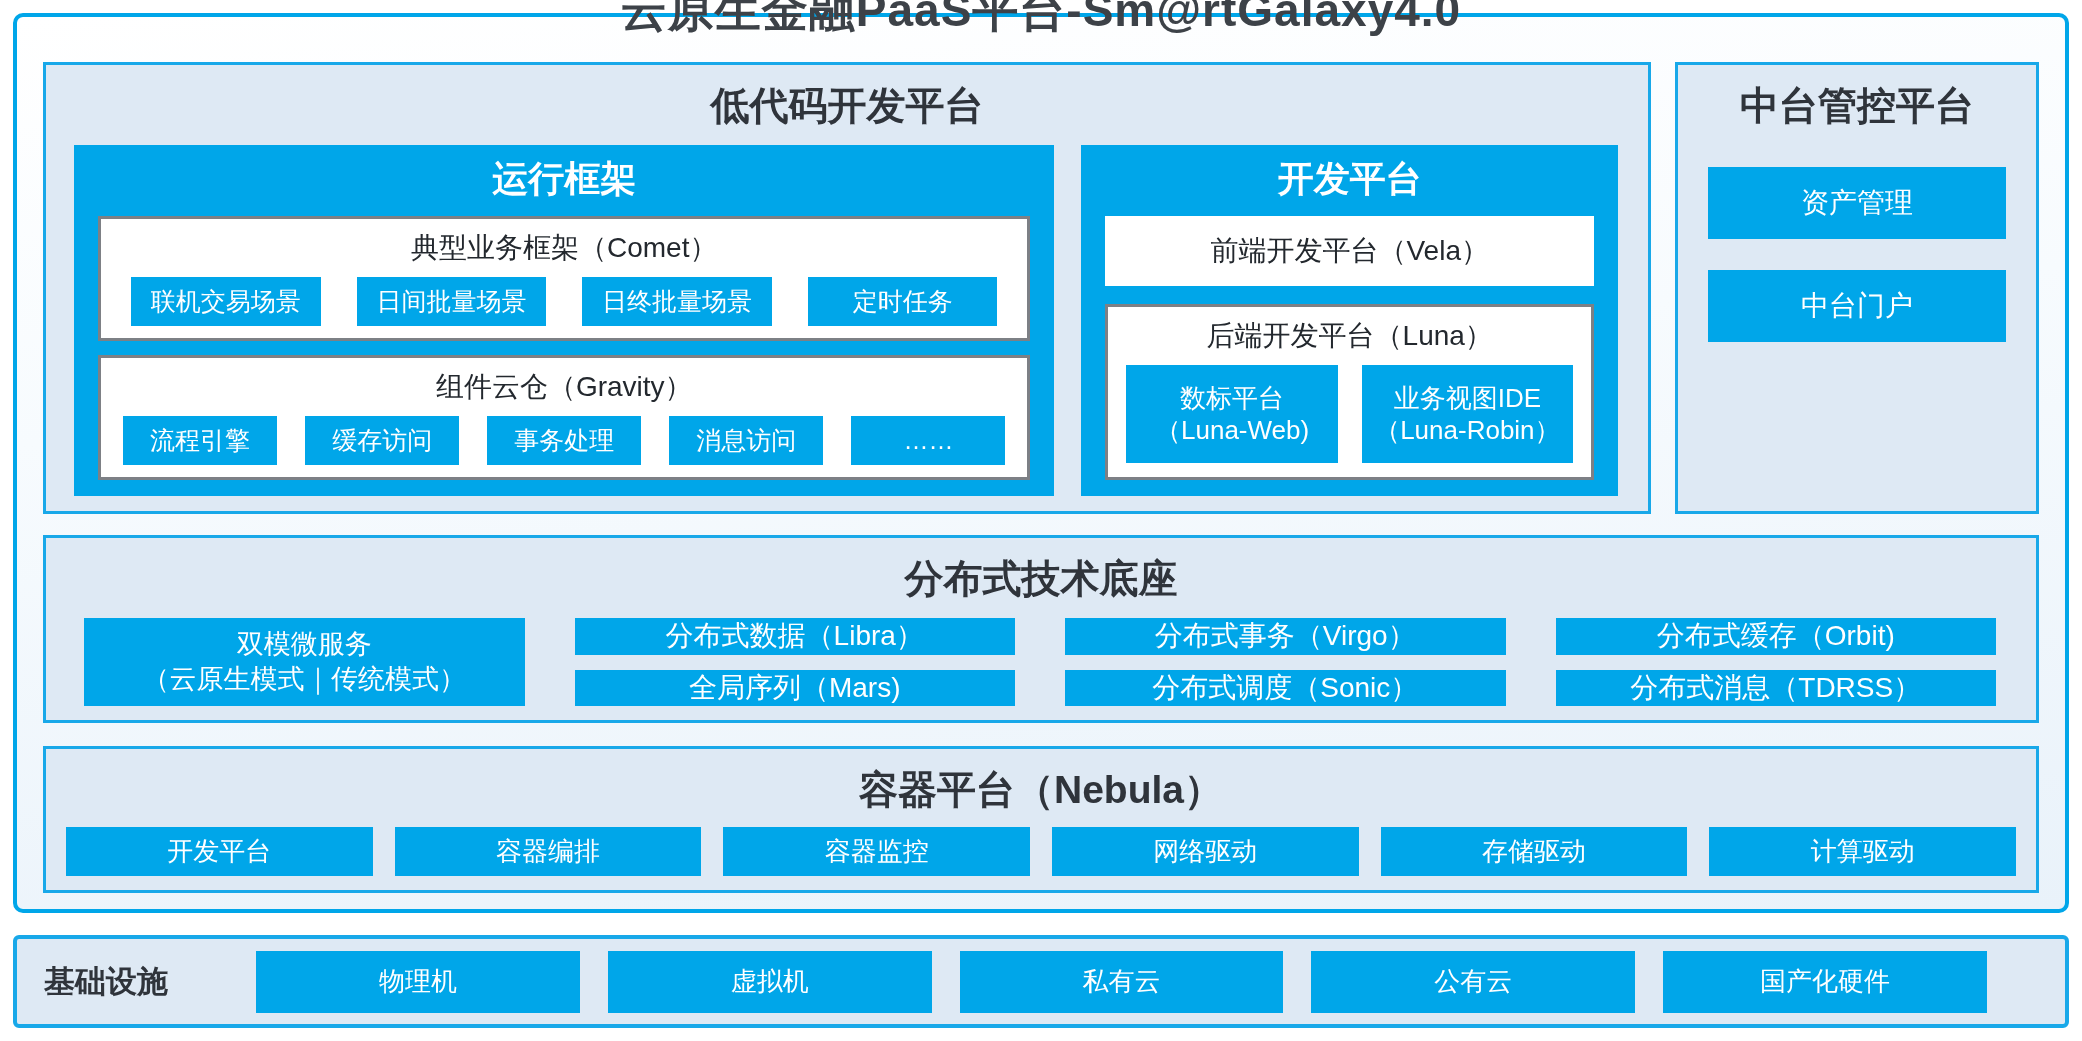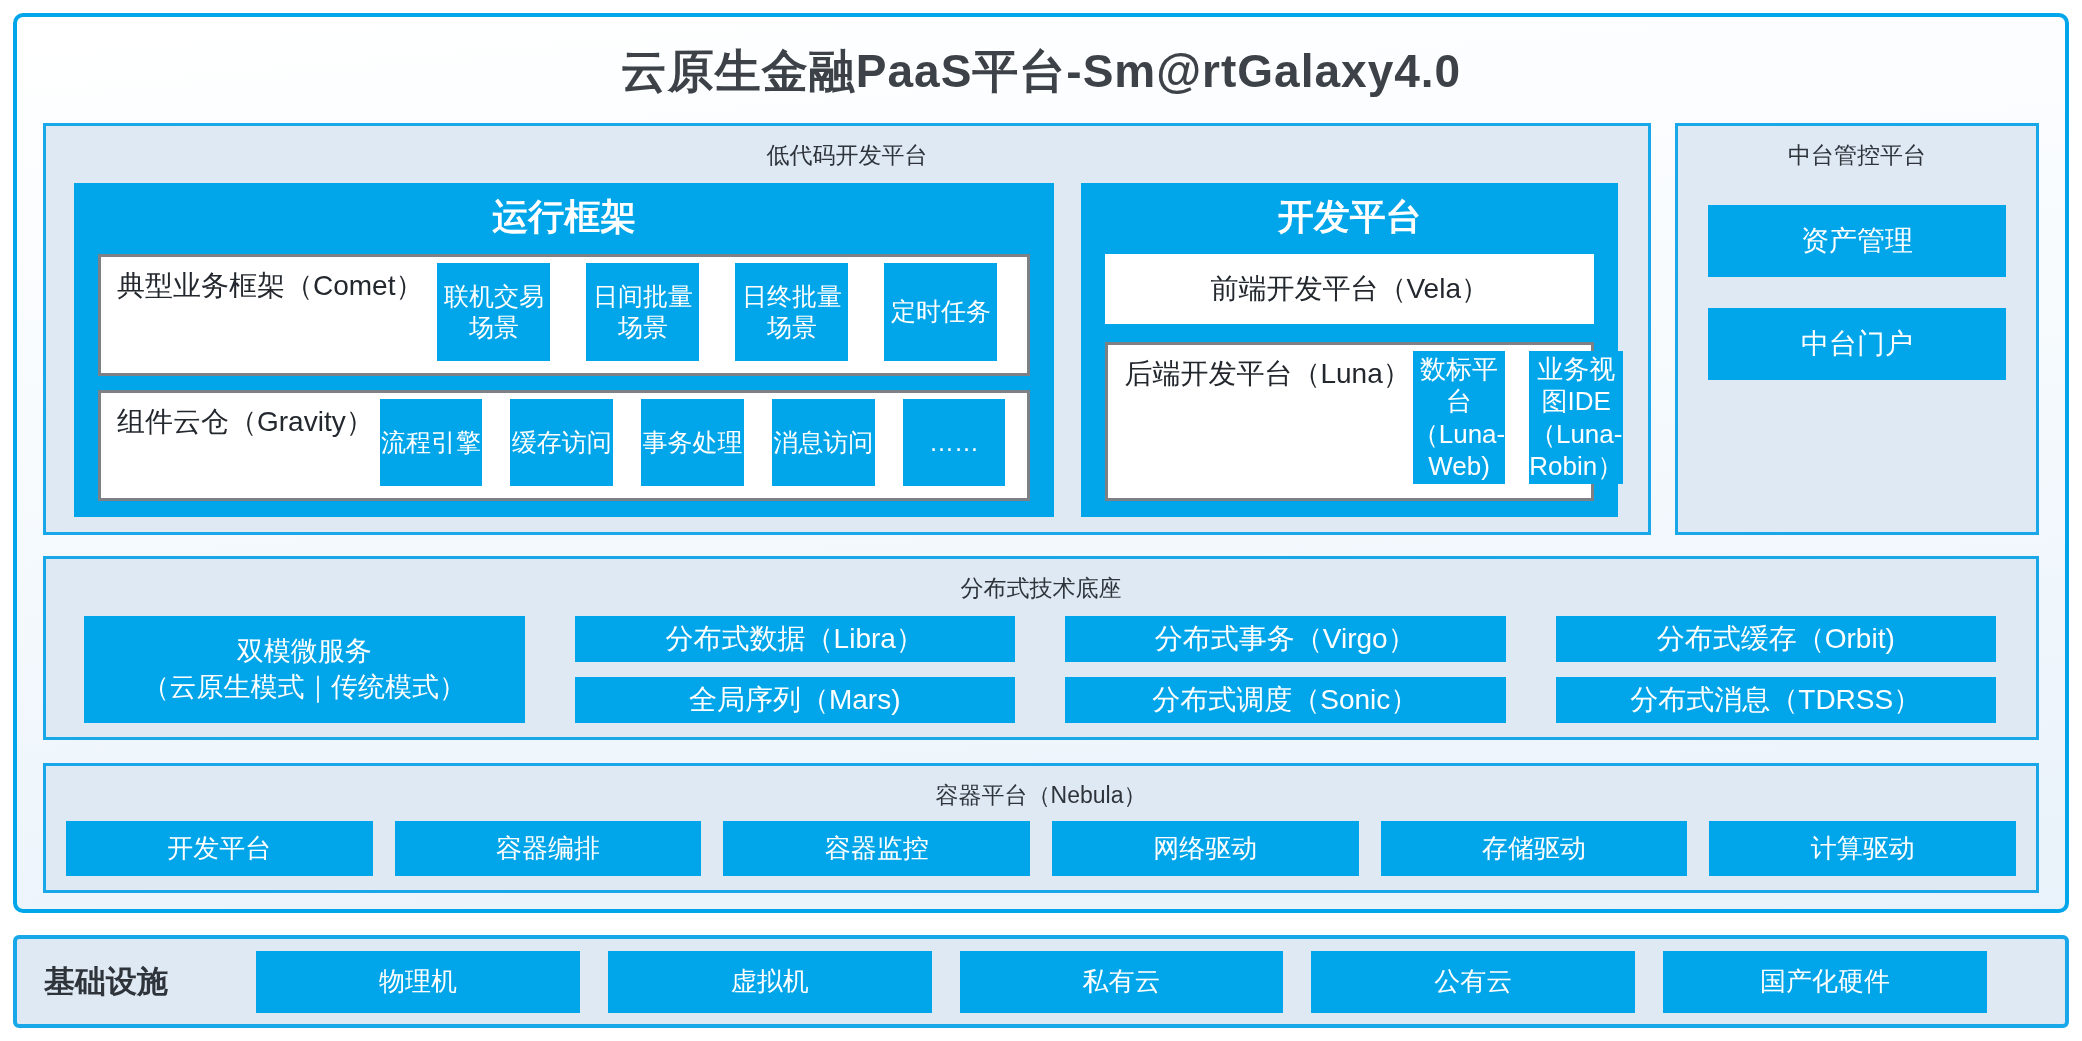--- a/index.html
+++ b/index.html
@@ -22,40 +22,40 @@
     font-size: 46px; font-weight: bold; color: #3d4248; letter-spacing: 1px;
   }
 
   
   .panel {
     background: #dee9f4; border: 3px solid #18a8e9;
     display: flex; flex-direction: column;
   }
   .panel-title {
     flex: 0 0 auto; text-align: center;
-    font-size: 23px; font-weight: normal; color: #2f343b;
+    font-size: 39px; font-weight: bold; color: #2f343b;
     padding: 14px 0 10px 0;
   }
 
   
   .row1 { flex: 0 0 412px; display: flex; gap: 24px; }
   .panel-lowcode { flex: 1 1 auto; }
   .panel-mid { flex: 0 0 364px; }
 
   .lowcode-body { flex: 1; display: flex; gap: 27px; padding: 2px 30px 15px 28px; }
 
   .bluebox { background: #00a6e9; display: flex; flex-direction: column; padding: 0 24px 16px 24px; }
   .bluebox-runtime { flex: 0 0 63.5%; }
   .bluebox-dev { flex: 1 1 auto; }
   .bluebox-title {
     flex: 0 0 auto; text-align: center; color: #ffffff;
     font-size: 36px; font-weight: bold; padding: 10px 0 12px 0;
   }
 
-  .whitebox { background: #ffffff; border: 3px solid #7d8085; display: flex; flex-direction: row; padding: 6px 16px 12px 16px; }
+  .whitebox { background: #ffffff; border: 3px solid #7d8085; display: flex; flex-direction: column; padding: 6px 16px 12px 16px; }
   .whitebox + .whitebox { margin-top: 14px; }
   .whitebox-title { flex: 0 0 auto; text-align: center; font-size: 28px; color: #23282e; padding: 4px 0 10px 0; }
   .whitebox-grow { flex: 1 1 auto; }
 
   .btn-row { flex: 1; display: flex; align-items: stretch; gap: 36px; padding: 0 14px; }
   .btn-row-tight { gap: 28px; padding: 0 6px; }
   .btn {
     flex: 1; background: #00a6e9; color: #ffffff;
     display: flex; flex-direction: column; align-items: center; justify-content: center;
     font-size: 25px; min-height: 49px; text-align: center; line-height: 1.25;

